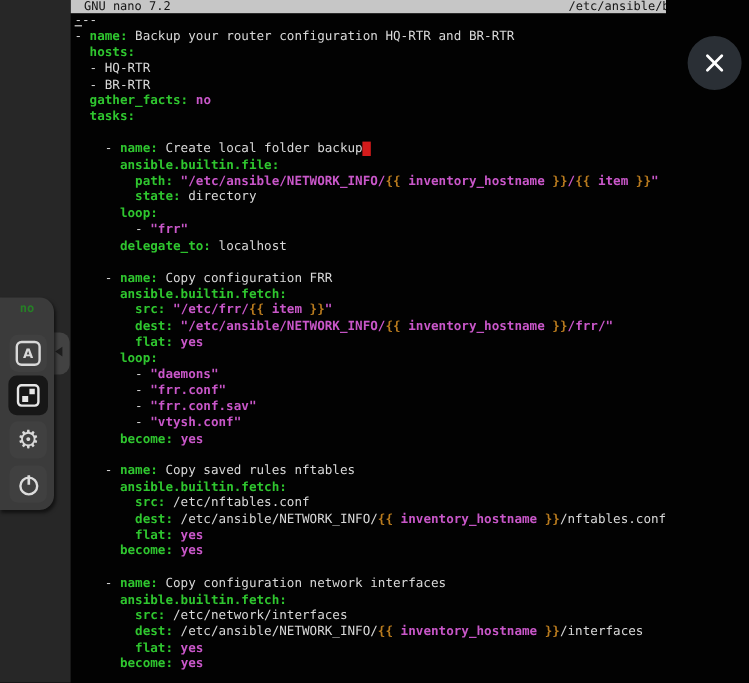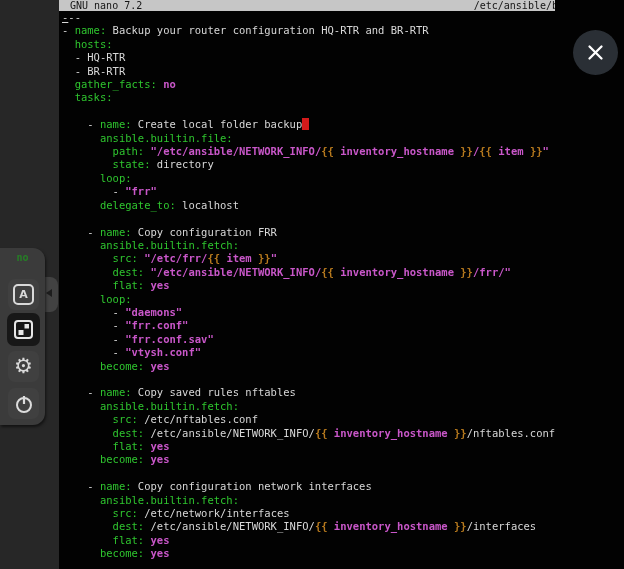--- a/index.html
+++ b/index.html
@@ -43,21 +43,21 @@
                    display:flex; justify-content:space-between; padding-left:11px;
                    white-space:pre; overflow:hidden; }
   .nano-titlebar .tr { margin-right:-3px; }
 
   .nano-content { position:absolute; top:11px; left:3px; right:0; bottom:0;
                   font-size:10.5px; line-height:13.42px; white-space:pre; overflow:hidden; }
   .line { height:13.42px; }
 
   .c-plain  { color:#d8d8d8; }
   .c-plainu { color:#d8d8d8; text-decoration:underline; }
-  .c-key    { color:#2fc62f; font-weight:normal; }
+  .c-key    { color:#2fc62f; font-weight:bold; }
   .c-str    { color:#c957c9; font-weight:bold; }
   .c-jinja  { color:#b97b1e; font-weight:bold; }
   .c-cursor { background:#d41b1b; color:#d41b1b; }
 
   
   .close-btn { position:absolute; left:573px; top:30px; width:45px; height:45px; border-radius:50%;
                background:#2a2f35; border:none; display:flex; align-items:center; justify-content:center;
                cursor:pointer; z-index:5; }
 </style>
 </head>

